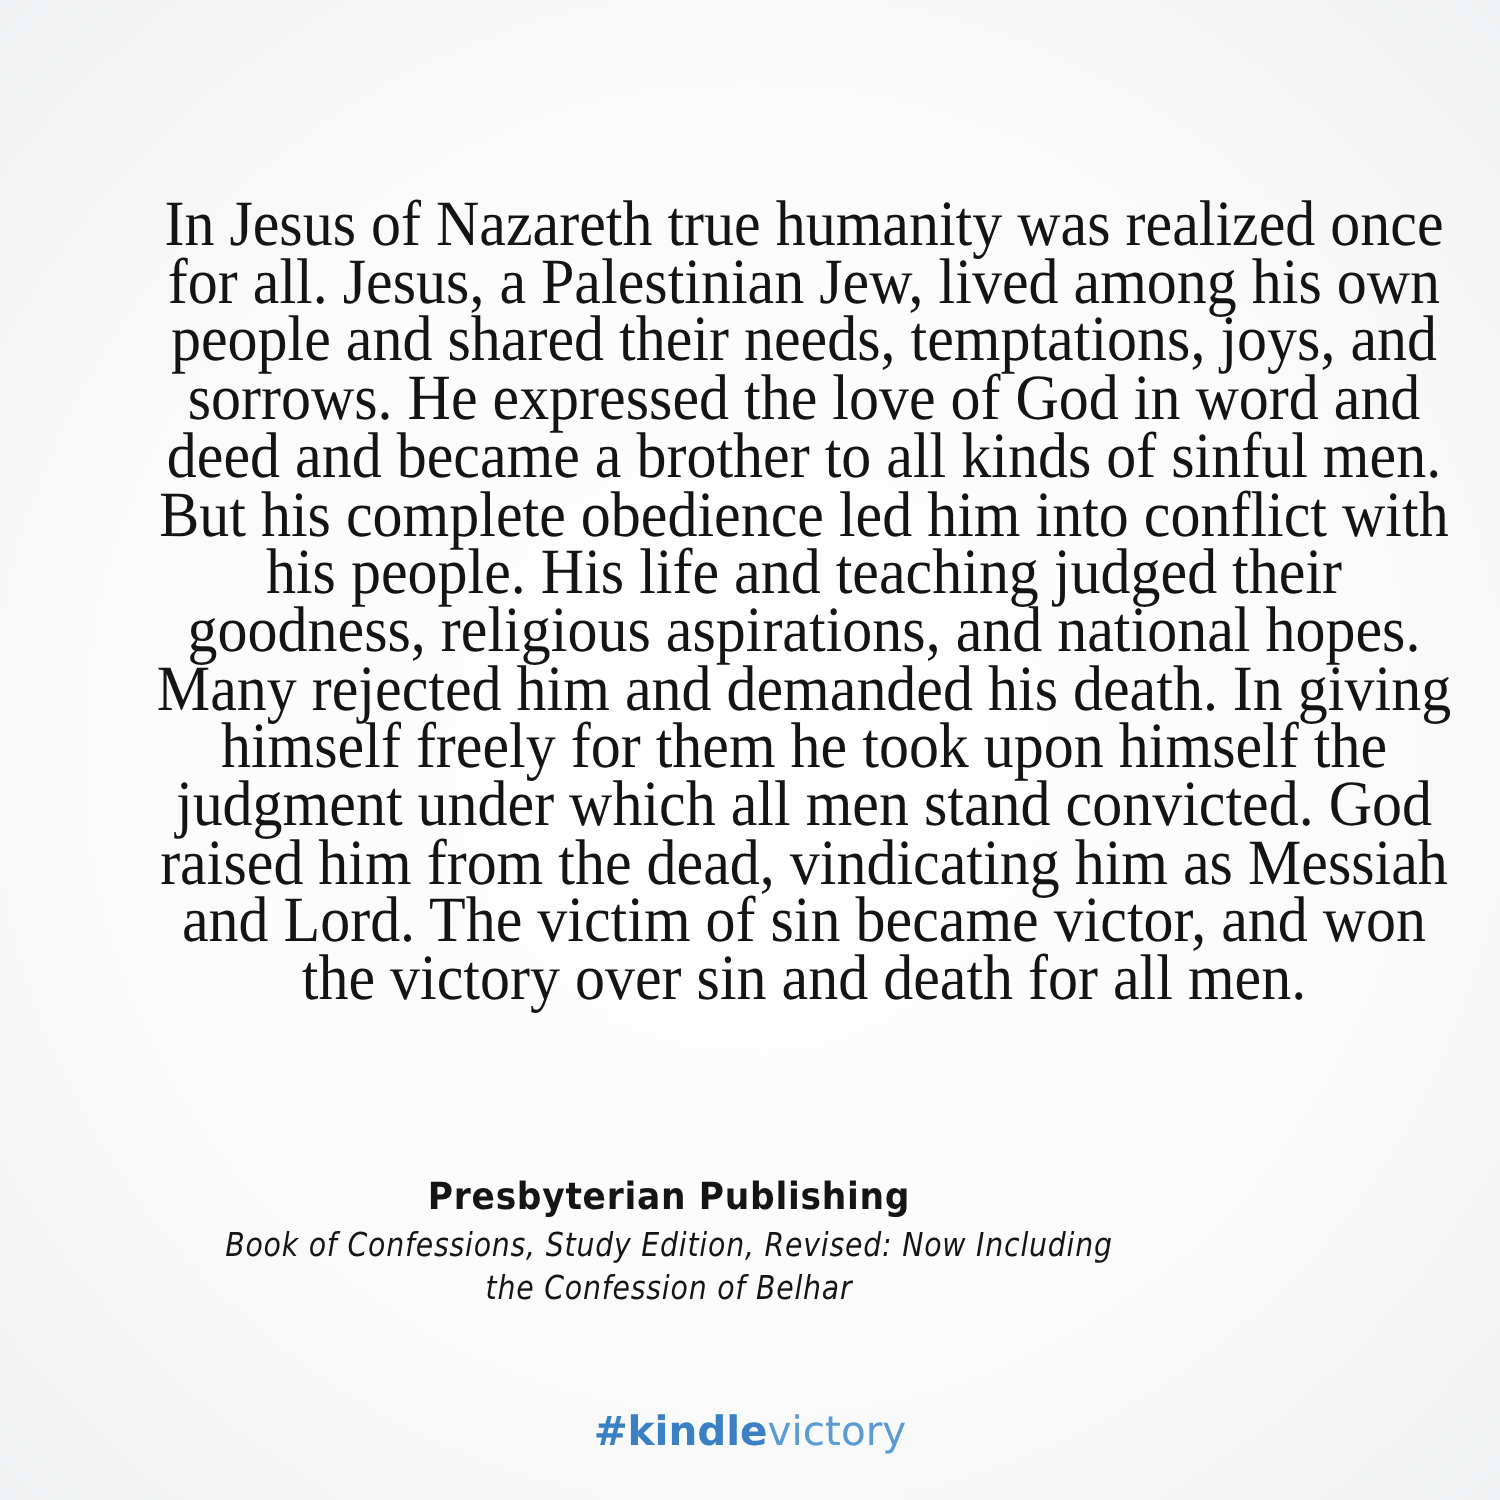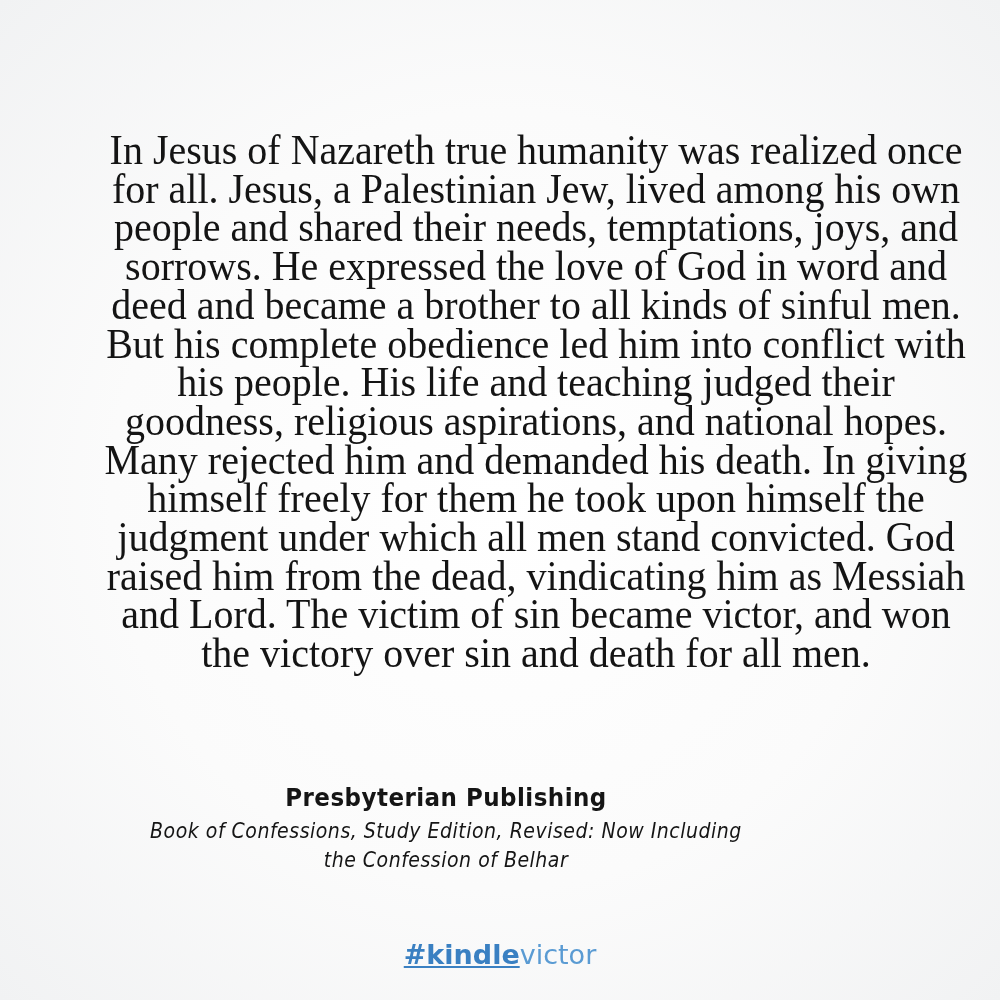--- a/index.html
+++ b/index.html
@@ -65,21 +65,20 @@
       width: 1000px;
       text-align: center;
       font-family: "DejaVu Sans", "Liberation Sans", sans-serif;
       font-size: 27px;
       line-height: 36px;
       color: #3d86c6;
     }
     .hashtag .bold-part {
       font-weight: bold;
       color: #3a80c2;
-      text-decoration: underline;
     }
     .hashtag .light-part {
       font-weight: normal;
       color: #5a9bd3;
     }
   </style>
 </head>
 <body>
 
 <div class="quote">
@@ -99,14 +98,14 @@
   <span class="quote-line">the victory over sin and death for all men.</span>
 </div>
 
 <div class="attribution">
   <span class="author">Presbyterian Publishing</span>
   <span class="book-line">Book of Confessions, Study Edition, Revised: Now Including</span>
   <span class="book-line">the Confession of Belhar</span>
 </div>
 
 <div class="hashtag">
-  <span class="bold-part">#kindle</span><span class="light-part">victor</span>
+  <span class="bold-part">#kindle</span><span class="light-part">victory</span>
 </div>
 
 </body></html>

